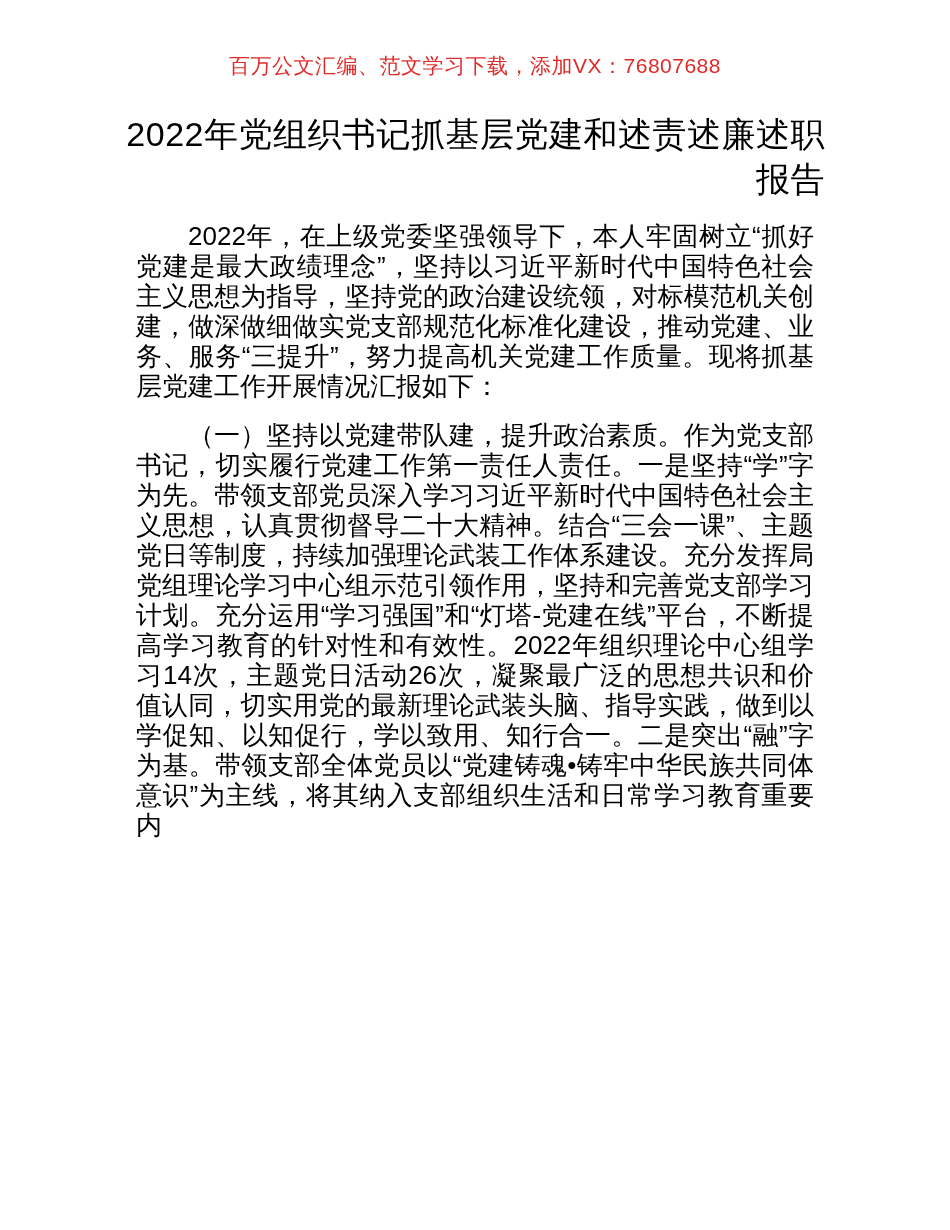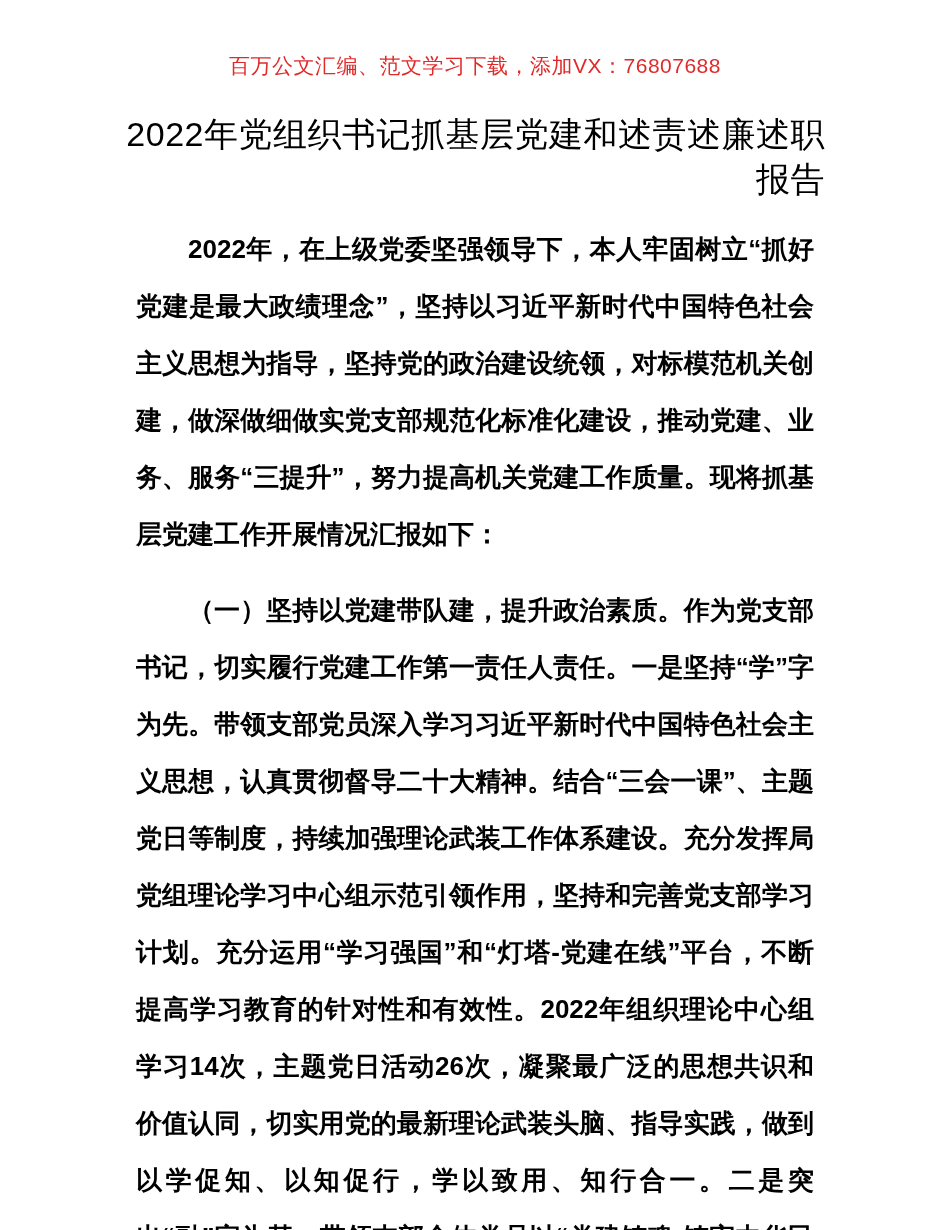--- a/index.html
+++ b/index.html
@@ -37,22 +37,22 @@
     font-weight: 400;
     letter-spacing: 0.5px;
   }
   .content {
     width: 678px;
     margin: 0 auto;
   }
   .content .block {
     margin: 19px 0;
     font-size: 26px;
-    line-height: 57px;
-    font-weight: 700;
+    line-height: 30px;
+    font-weight: 400;
     text-align: justify;
     text-justify: inter-ideograph;
     text-indent: 2em;
     letter-spacing: 0;
     word-break: break-all;
   }
   h2.block {
     
   }
 </style>

